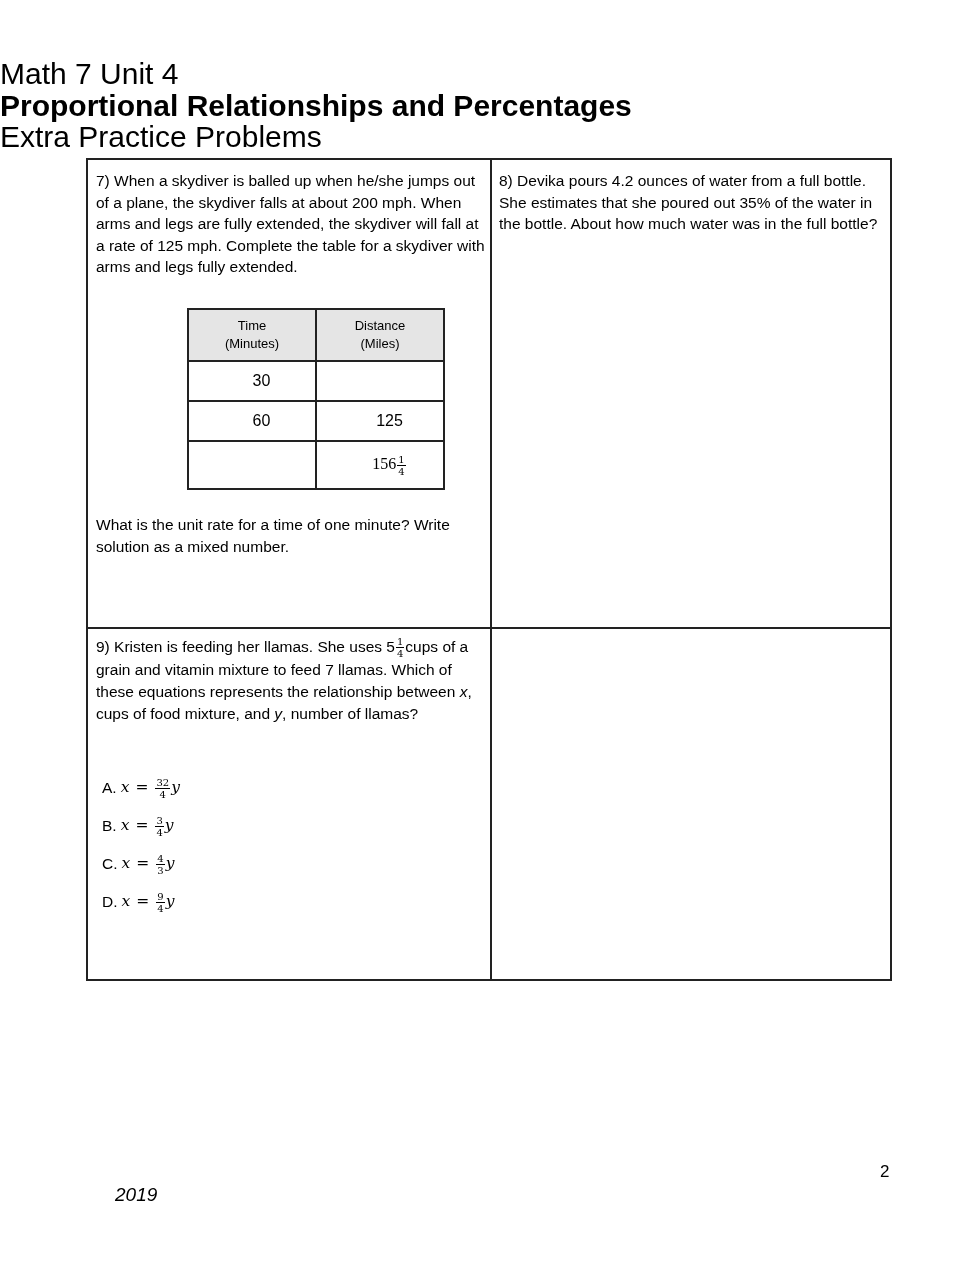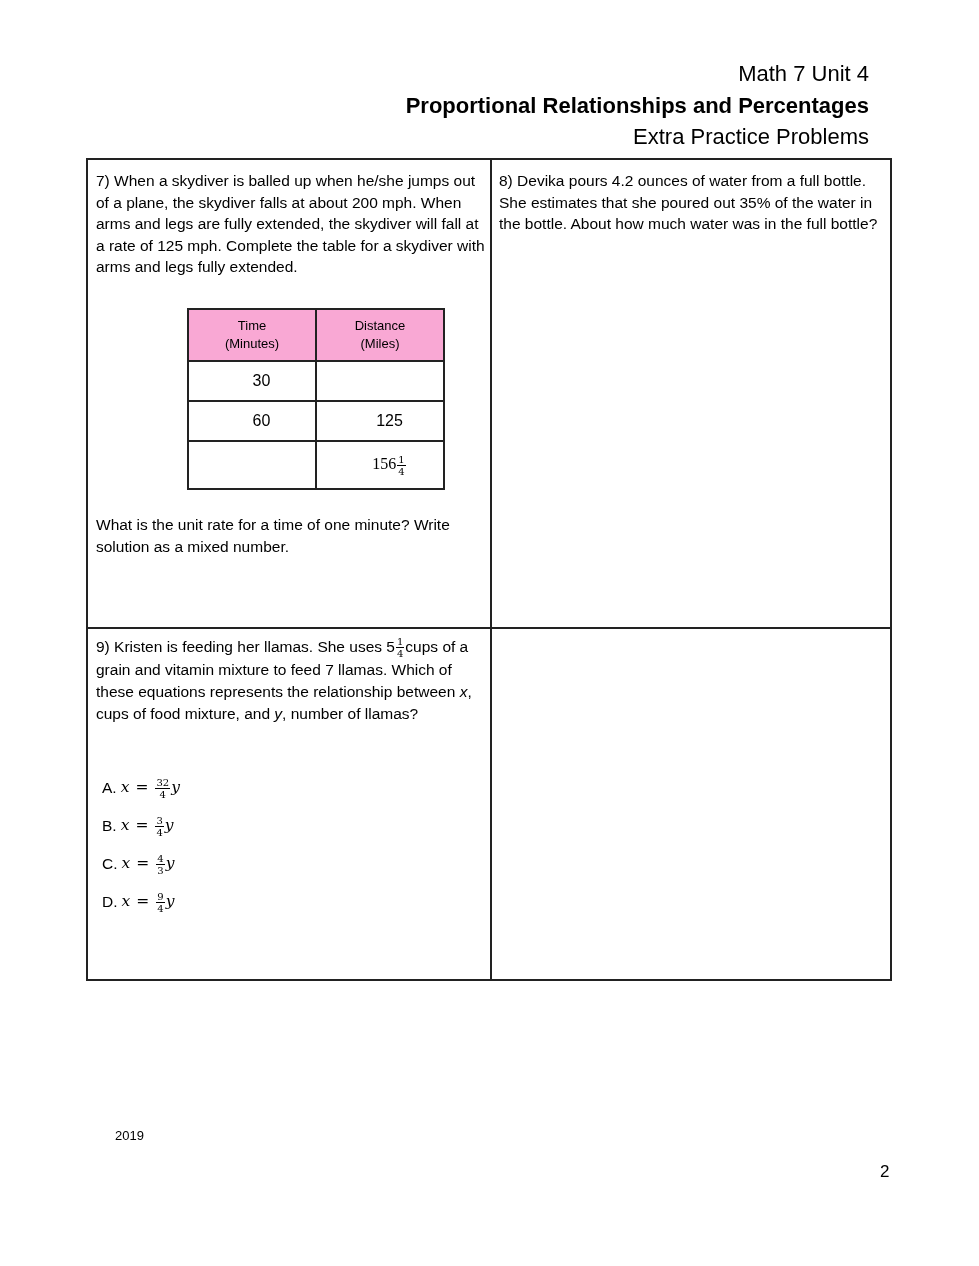--- a/index.html
+++ b/index.html
@@ -1,42 +1,42 @@
 <!DOCTYPE html>
 <html><head>
 <meta charset="utf-8">
 <style>
   html, body { margin:0; padding:0; background:#ffffff; }
   body { width:979px; height:1266px; position:relative; font-family:"Liberation Sans", sans-serif; color:#000; overflow:hidden; }
-  .title { position:absolute; left:0; width:869px; text-align:right; font-size:22px; line-height:32px; }
+  .title { position:absolute; left:0; width:869px; text-align:left; font-size:30px; line-height:32px; }
   .t1 { top:58px; } .t2 { top:90px;font-weight:bold; } .t3 { top:121px; }
   .grid { position:absolute; left:86px; top:150px; width:806px; height:823px; border:2px solid #222; box-sizing:border-box;margin-top:8px; }
   .vline { position:absolute; left:402px; top:0; width:2px; height:100%; background:#222; }
   .hline { position:absolute; left:0; top:467px; width:100%; height:2px; background:#222; }
   .cell { position:absolute; font-size:15.5px; line-height:21.6px; }
   .c7 { left:8px; top:10px; width:392px; }
   .c8 { left:411px; top:10px; width:388px; }
   .c9 { left:8px; top:476px; width:392px; }
   .c10 { left:411px; top:478px; width:388px; }
   table.dt { position:absolute; left:91px; top:138px; border-collapse:collapse; }
   table.dt td, table.dt th { border:2px solid #222; width:107px; text-align:center; font-size:16px; padding:0; }
-  table.dt th { background:#f9a8d4; font-weight:normal; font-size:13px; line-height:18px; height:50px; }
+  table.dt th { background:#e5e5e5; font-weight:normal; font-size:13px; line-height:18px; height:50px; }
   table.dt td { height:38px;padding-left:19px; }
   table.dt tr.last td { height:46px; }
   .frac { display:inline-block; vertical-align:middle; text-align:center; font-family:"DejaVu Serif", serif; font-size:10px; line-height:11px; margin:0 1px; }
   .frac .num { display:block; border-bottom:1px solid #000; padding:0 1px; }
   .frac .den { display:block; padding:0 1px; }
   .mixed { font-family:Liberation Serif, serif; }
   .q7b { position:absolute; left:0; top:344px; width:392px; }
   .choices { position:absolute; left:6px; top:133px; }
   .choice { height:38px; display:flex; align-items:center; font-size:15.5px; }
   .math { font-family:"DejaVu Serif", serif; font-style:italic; margin-left:4px; }
   .eq { font-family:"DejaVu Serif", serif; margin:0 6px; }
   .pagenum { position:absolute; left:880px; top:1162px; font-size:17px; }
-  .year { position:absolute; left:115px; top:1128px; font-size:13px; }
+  .year { position:absolute; left:115px; top:1184px; font-size:19px; font-style:italic; }
 </style>
 </head>
 <body>
 
 <div class="title t1">Math 7 Unit 4</div>
 <div class="title t2">Proportional Relationships and Percentages</div>
 <div class="title t3">Extra Practice Problems</div>
 
 <div class="grid">
   <div class="vline"></div>

